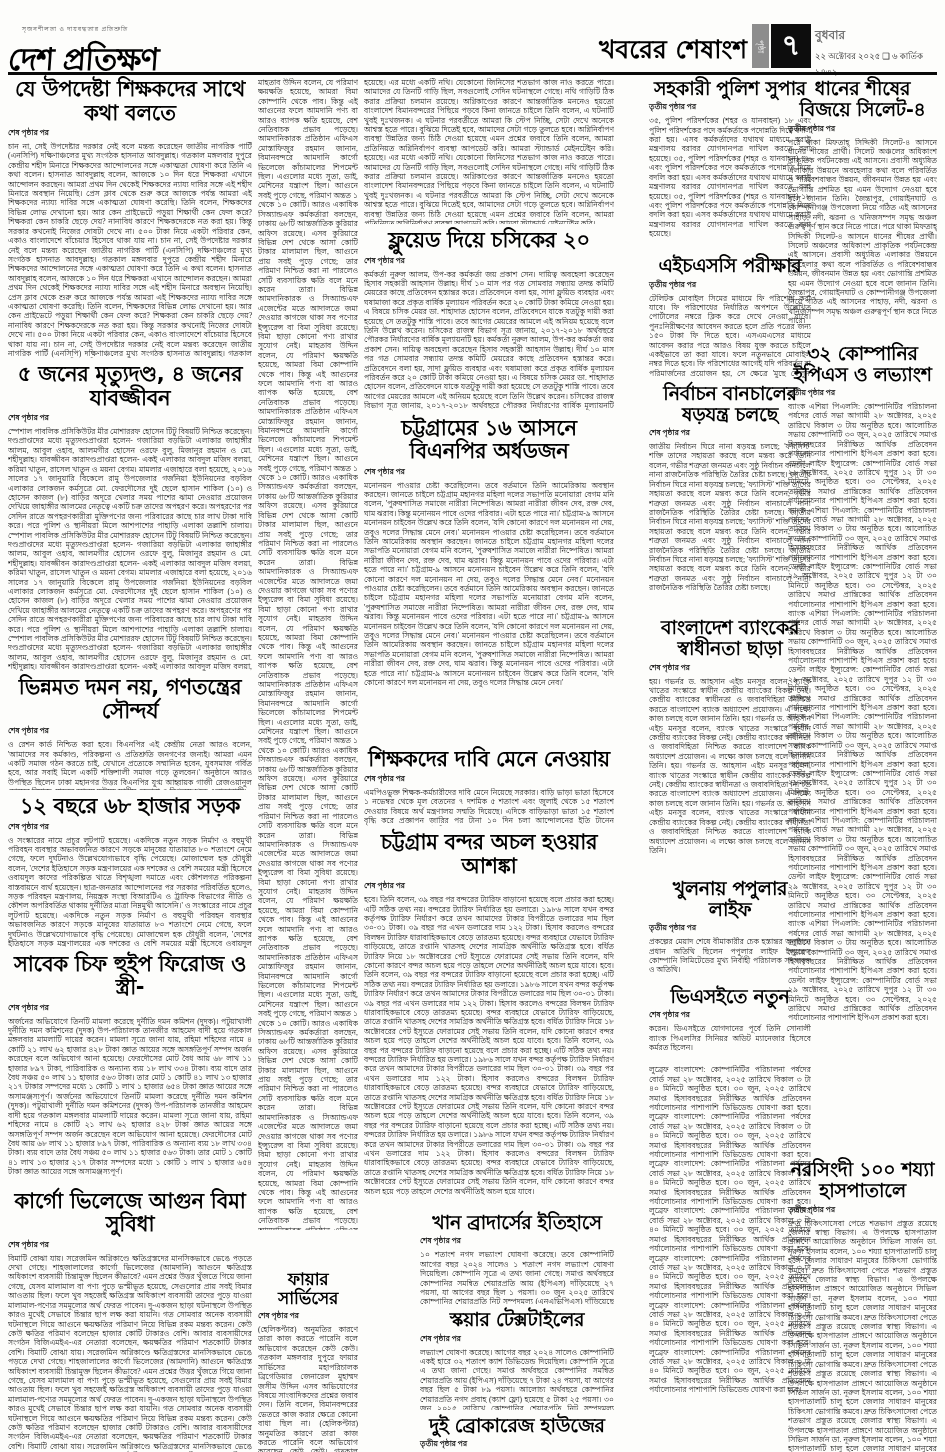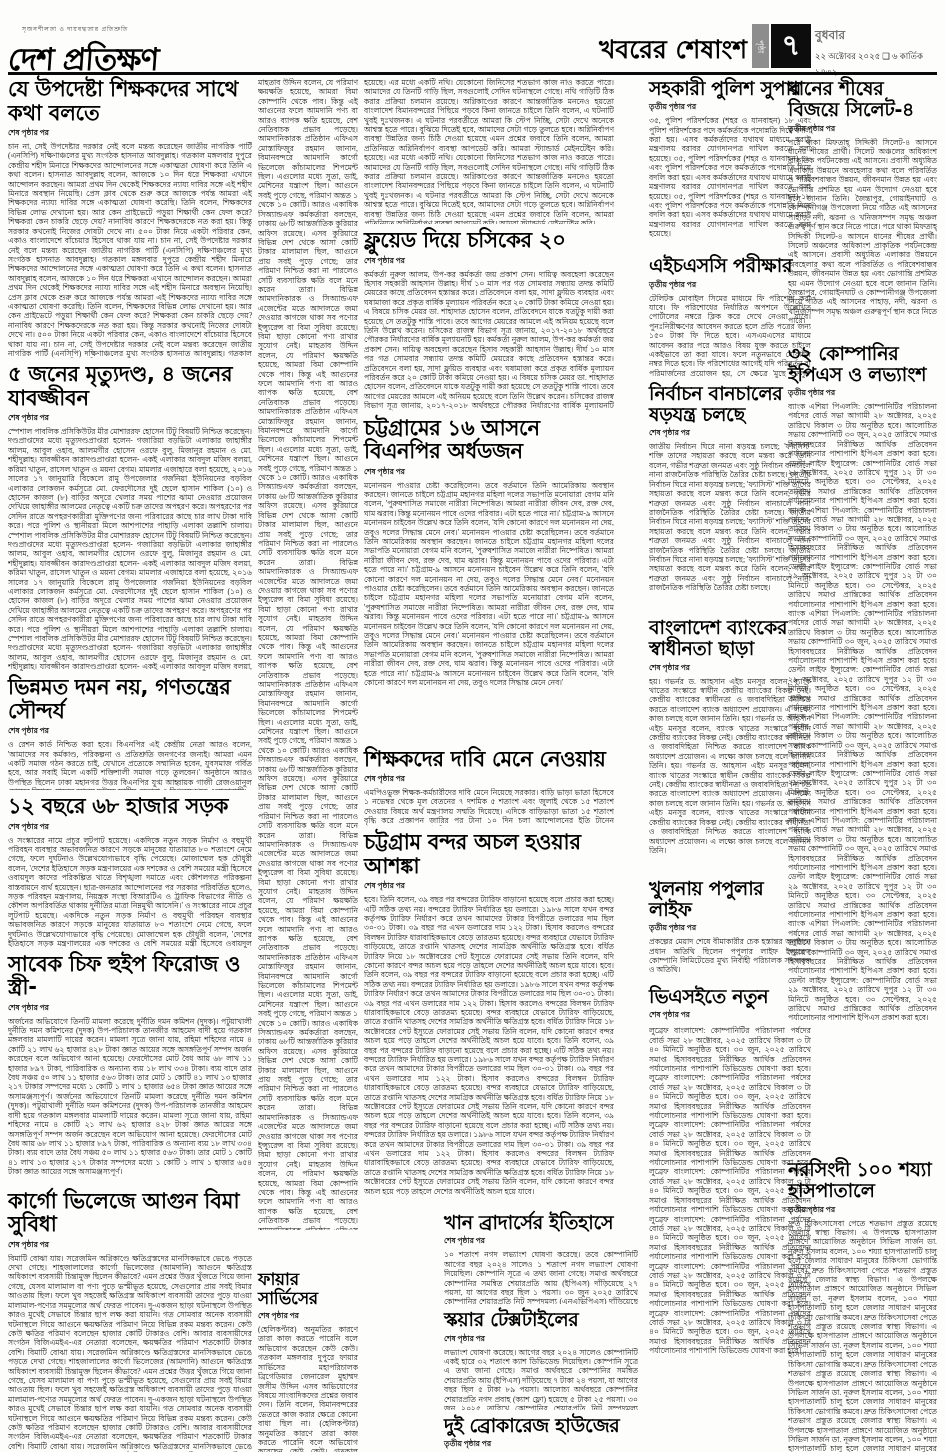--- a/index.html
+++ b/index.html
@@ -19,27 +19,27 @@
   .section-title { position:absolute; right:190px; top:30px; font-size:25px; font-weight:700; color:#000; font-family:"DejaVu Sans",sans-serif; }
   .page-word-box { position:absolute; right:168px; top:24px; width:17px; height:44px; background:#8d8d8d; color:#fff; display:flex; align-items:center; justify-content:center; writing-mode:vertical-rl; font-size:8px; }
   .page-num-box { position:absolute; right:126px; top:24px; width:40px; height:44px; background:#0d0d0d; color:#fff; display:flex; align-items:center; justify-content:center; font-size:29px; font-weight:700; }
   .date-block { position:absolute; right:0; top:26px; width:122px; }
   .date-day { font-size:12px; font-weight:700; color:#737373; }
   .date-line { font-size:8.5px; color:#222; margin-top:2px; line-height:16px; }
   .header-rule { position:absolute; top:72px; left:8px; width:929px; height:2.5px; background:#0a0a0a; }
   
   .col { position:absolute; top:78px; bottom:4px; }
   .art { margin-bottom:5px; }
-  .hl { font-weight:700; color:#000; line-height:1.12; font-family:"DejaVu Sans",sans-serif; letter-spacing:-0.3px; }
+  .hl { text-align:center; font-weight:700; color:#000; line-height:1.12; font-family:"DejaVu Sans",sans-serif; letter-spacing:-0.3px; }
   .hl-xl { font-size:21px; }
   .hl-lg { font-size:19px; }
   .hl-md { font-size:17px;margin-top:40px; }
   .cont { text-align:left; font-size:7.5px; font-weight:700; color:#111; margin:2px 0 3px; }
   .bd { font-size:7.6px; line-height:9.4px; text-align:justify; overflow:hidden; color:#191919; word-break:break-word; }
-  .sub { margin-left:80px; width:194px; }
+  .sub { margin-left:56px; width:194px; }
 </style>
 </head>
 <body>
 
 <div class="header">
   <div class="masthead-wrap">
     <div class="masthead-tagline">সৃজনশীলতা ও দায়বদ্ধতার প্রতিশ্রুতি</div>
     <div class="masthead">দেশ প্রতিক্ষণ</div>
   </div>
   <div class="section-title">খবরের শেষাংশ</div>
@@ -159,20 +159,21 @@
     <div class="bd" style="height:196px;">হয়। গভর্নর ড. আহসান এইচ মনসুর বলেন, ব্যাংক খাতের সংস্কারে স্বাধীন কেন্দ্রীয় ব্যাংকের বিকল্প নেই। কেন্দ্রীয় ব্যাংকের স্বাধীনতা ও জবাবদিহিতা নিশ্চিত করতে বাংলাদেশ ব্যাংক অধ্যাদেশ প্রয়োজন। এ লক্ষ্যে কাজ চলছে বলে জানান তিনি।  হয়। গভর্নর ড. আহসান এইচ মনসুর বলেন, ব্যাংক খাতের সংস্কারে স্বাধীন কেন্দ্রীয় ব্যাংকের বিকল্প নেই। কেন্দ্রীয় ব্যাংকের স্বাধীনতা ও জবাবদিহিতা নিশ্চিত করতে বাংলাদেশ ব্যাংক অধ্যাদেশ প্রয়োজন। এ লক্ষ্যে কাজ চলছে বলে জানান তিনি।  হয়। গভর্নর ড. আহসান এইচ মনসুর বলেন, ব্যাংক খাতের সংস্কারে স্বাধীন কেন্দ্রীয় ব্যাংকের বিকল্প নেই। কেন্দ্রীয় ব্যাংকের স্বাধীনতা ও জবাবদিহিতা নিশ্চিত করতে বাংলাদেশ ব্যাংক অধ্যাদেশ প্রয়োজন। এ লক্ষ্যে কাজ চলছে বলে জানান তিনি।  হয়। গভর্নর ড. আহসান এইচ মনসুর বলেন, ব্যাংক খাতের সংস্কারে স্বাধীন কেন্দ্রীয় ব্যাংকের বিকল্প নেই। কেন্দ্রীয় ব্যাংকের স্বাধীনতা ও জবাবদিহিতা নিশ্চিত করতে বাংলাদেশ ব্যাংক অধ্যাদেশ প্রয়োজন। এ লক্ষ্যে কাজ চলছে বলে জানান তিনি। </div>
   </section>
   <section class="art">
     <h2 class="hl hl-lg">খুলনায় পপুলার লাইফ</h2>
     <div class="cont">তৃতীয় পৃষ্ঠার পর</div>
     <div class="bd" style="height:44px;">প্রকল্পের মেয়াদ শেষে বীমাকারীর চেক হস্তান্তর অনুষ্ঠানে প্রধান অতিথি ছিলেন পপুলার লাইফ ইন্স্যুরেন্স কোম্পানি লিমিটেডের মুখ্য নির্বাহী পরিচালক সদস্যবৃন্দ ও অতিথি। </div>
   </section>
   <section class="art">
     <h2 class="hl hl-lg">ভিএসইতে নতুন</h2>
     <div class="cont">শেষ পৃষ্ঠার পর</div>
+    <div class="bd" style="height:36px;">করেন। ডিএসইতে যোগদানের পূর্বে তিনি সোনালী ব্যাংক পিএলসির সিনিয়র অডিট ম্যানেজার হিসেবে কর্মরত ছিলেন। </div>
   </section>
   <section class="art">
     <div class="bd" style="height:356px;">লুব্রেফ বাংলাদেশ: কোম্পানিটির পরিচালনা পর্ষদের বোর্ড সভা ২৮ অক্টোবর, ২০২৫ তারিখে বিকাল ৩ টা ৪০ মিনিটে অনুষ্ঠিত হবে। ৩০ জুন, ২০২৫ তারিখে সমাপ্ত হিসাববছরের নিরীক্ষিত আর্থিক প্রতিবেদন পর্যালোচনার পাশাপাশি ডিভিডেন্ড ঘোষণা করা হবে।  লুব্রেফ বাংলাদেশ: কোম্পানিটির পরিচালনা পর্ষদের বোর্ড সভা ২৮ অক্টোবর, ২০২৫ তারিখে বিকাল ৩ টা ৪০ মিনিটে অনুষ্ঠিত হবে। ৩০ জুন, ২০২৫ তারিখে সমাপ্ত হিসাববছরের নিরীক্ষিত আর্থিক প্রতিবেদন পর্যালোচনার পাশাপাশি ডিভিডেন্ড ঘোষণা করা হবে।  লুব্রেফ বাংলাদেশ: কোম্পানিটির পরিচালনা পর্ষদের বোর্ড সভা ২৮ অক্টোবর, ২০২৫ তারিখে বিকাল ৩ টা ৪০ মিনিটে অনুষ্ঠিত হবে। ৩০ জুন, ২০২৫ তারিখে সমাপ্ত হিসাববছরের নিরীক্ষিত আর্থিক প্রতিবেদন পর্যালোচনার পাশাপাশি ডিভিডেন্ড ঘোষণা করা হবে।  লুব্রেফ বাংলাদেশ: কোম্পানিটির পরিচালনা পর্ষদের বোর্ড সভা ২৮ অক্টোবর, ২০২৫ তারিখে বিকাল ৩ টা ৪০ মিনিটে অনুষ্ঠিত হবে। ৩০ জুন, ২০২৫ তারিখে সমাপ্ত হিসাববছরের নিরীক্ষিত আর্থিক প্রতিবেদন পর্যালোচনার পাশাপাশি ডিভিডেন্ড ঘোষণা করা হবে।  লুব্রেফ বাংলাদেশ: কোম্পানিটির পরিচালনা পর্ষদের বোর্ড সভা ২৮ অক্টোবর, ২০২৫ তারিখে বিকাল ৩ টা ৪০ মিনিটে অনুষ্ঠিত হবে। ৩০ জুন, ২০২৫ তারিখে সমাপ্ত হিসাববছরের নিরীক্ষিত আর্থিক প্রতিবেদন পর্যালোচনার পাশাপাশি ডিভিডেন্ড ঘোষণা করা হবে।  লুব্রেফ বাংলাদেশ: কোম্পানিটির পরিচালনা পর্ষদের বোর্ড সভা ২৮ অক্টোবর, ২০২৫ তারিখে বিকাল ৩ টা ৪০ মিনিটে অনুষ্ঠিত হবে। ৩০ জুন, ২০২৫ তারিখে সমাপ্ত হিসাববছরের নিরীক্ষিত আর্থিক প্রতিবেদন পর্যালোচনার পাশাপাশি ডিভিডেন্ড ঘোষণা করা হবে।  লুব্রেফ বাংলাদেশ: কোম্পানিটির পরিচালনা পর্ষদের বোর্ড সভা ২৮ অক্টোবর, ২০২৫ তারিখে বিকাল ৩ টা ৪০ মিনিটে অনুষ্ঠিত হবে। ৩০ জুন, ২০২৫ তারিখে সমাপ্ত হিসাববছরের নিরীক্ষিত আর্থিক প্রতিবেদন পর্যালোচনার পাশাপাশি ডিভিডেন্ড ঘোষণা করা হবে। </div>
   </section>
 </div>
 
 <div class="col" style="left:788px; width:149px;">
   <section class="art">
     <h2 class="hl hl-lg">ধানের শীষের বিজয়ে সিলেট-৪</h2>
     <div class="cont">তৃতীয় পৃষ্ঠার পর</div>

